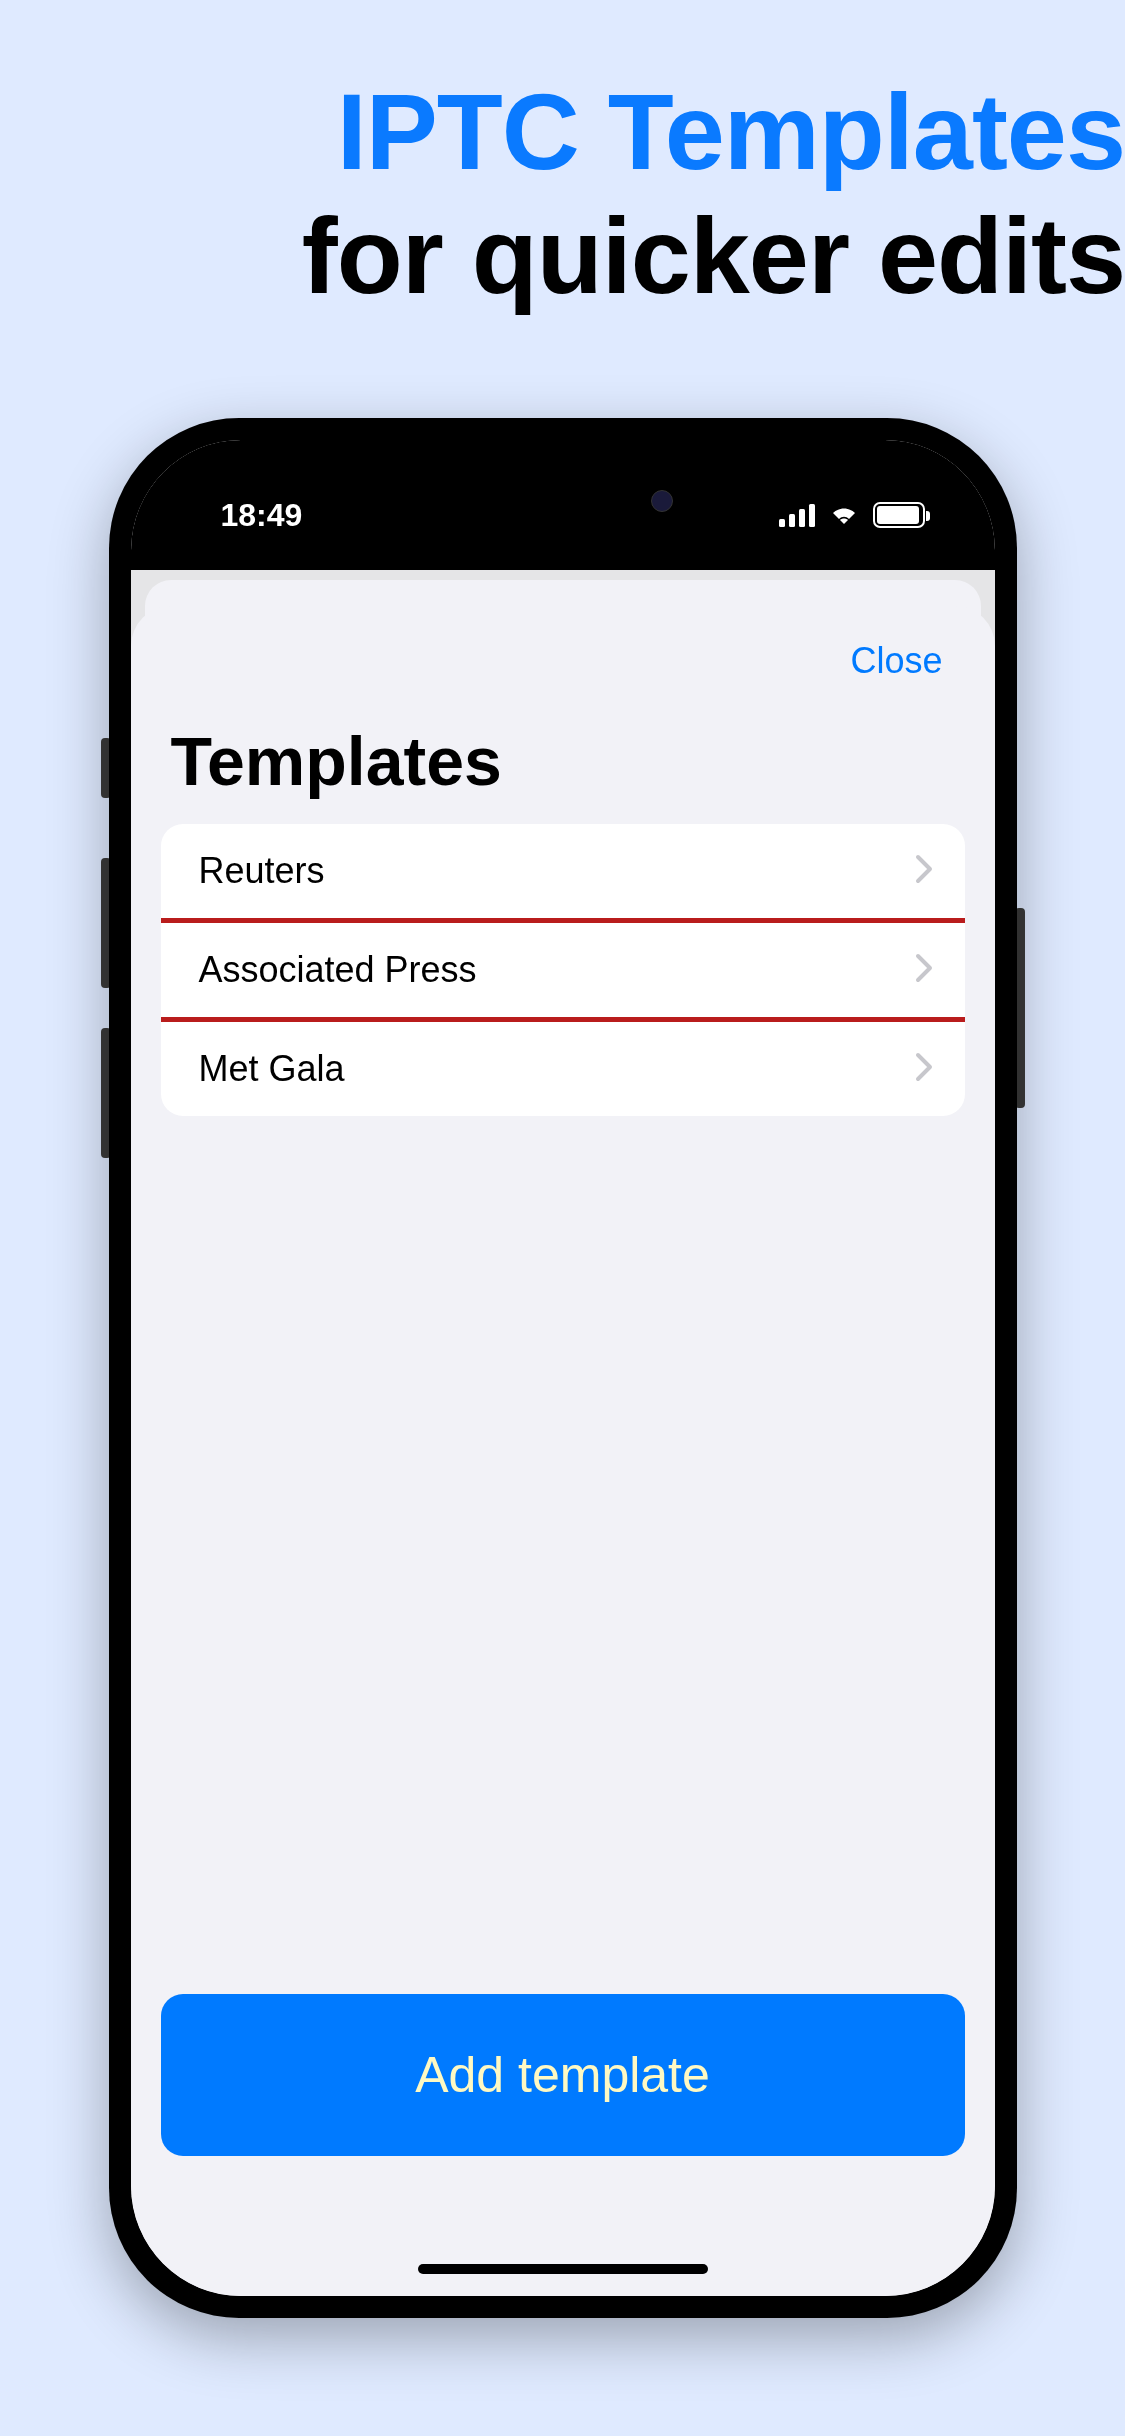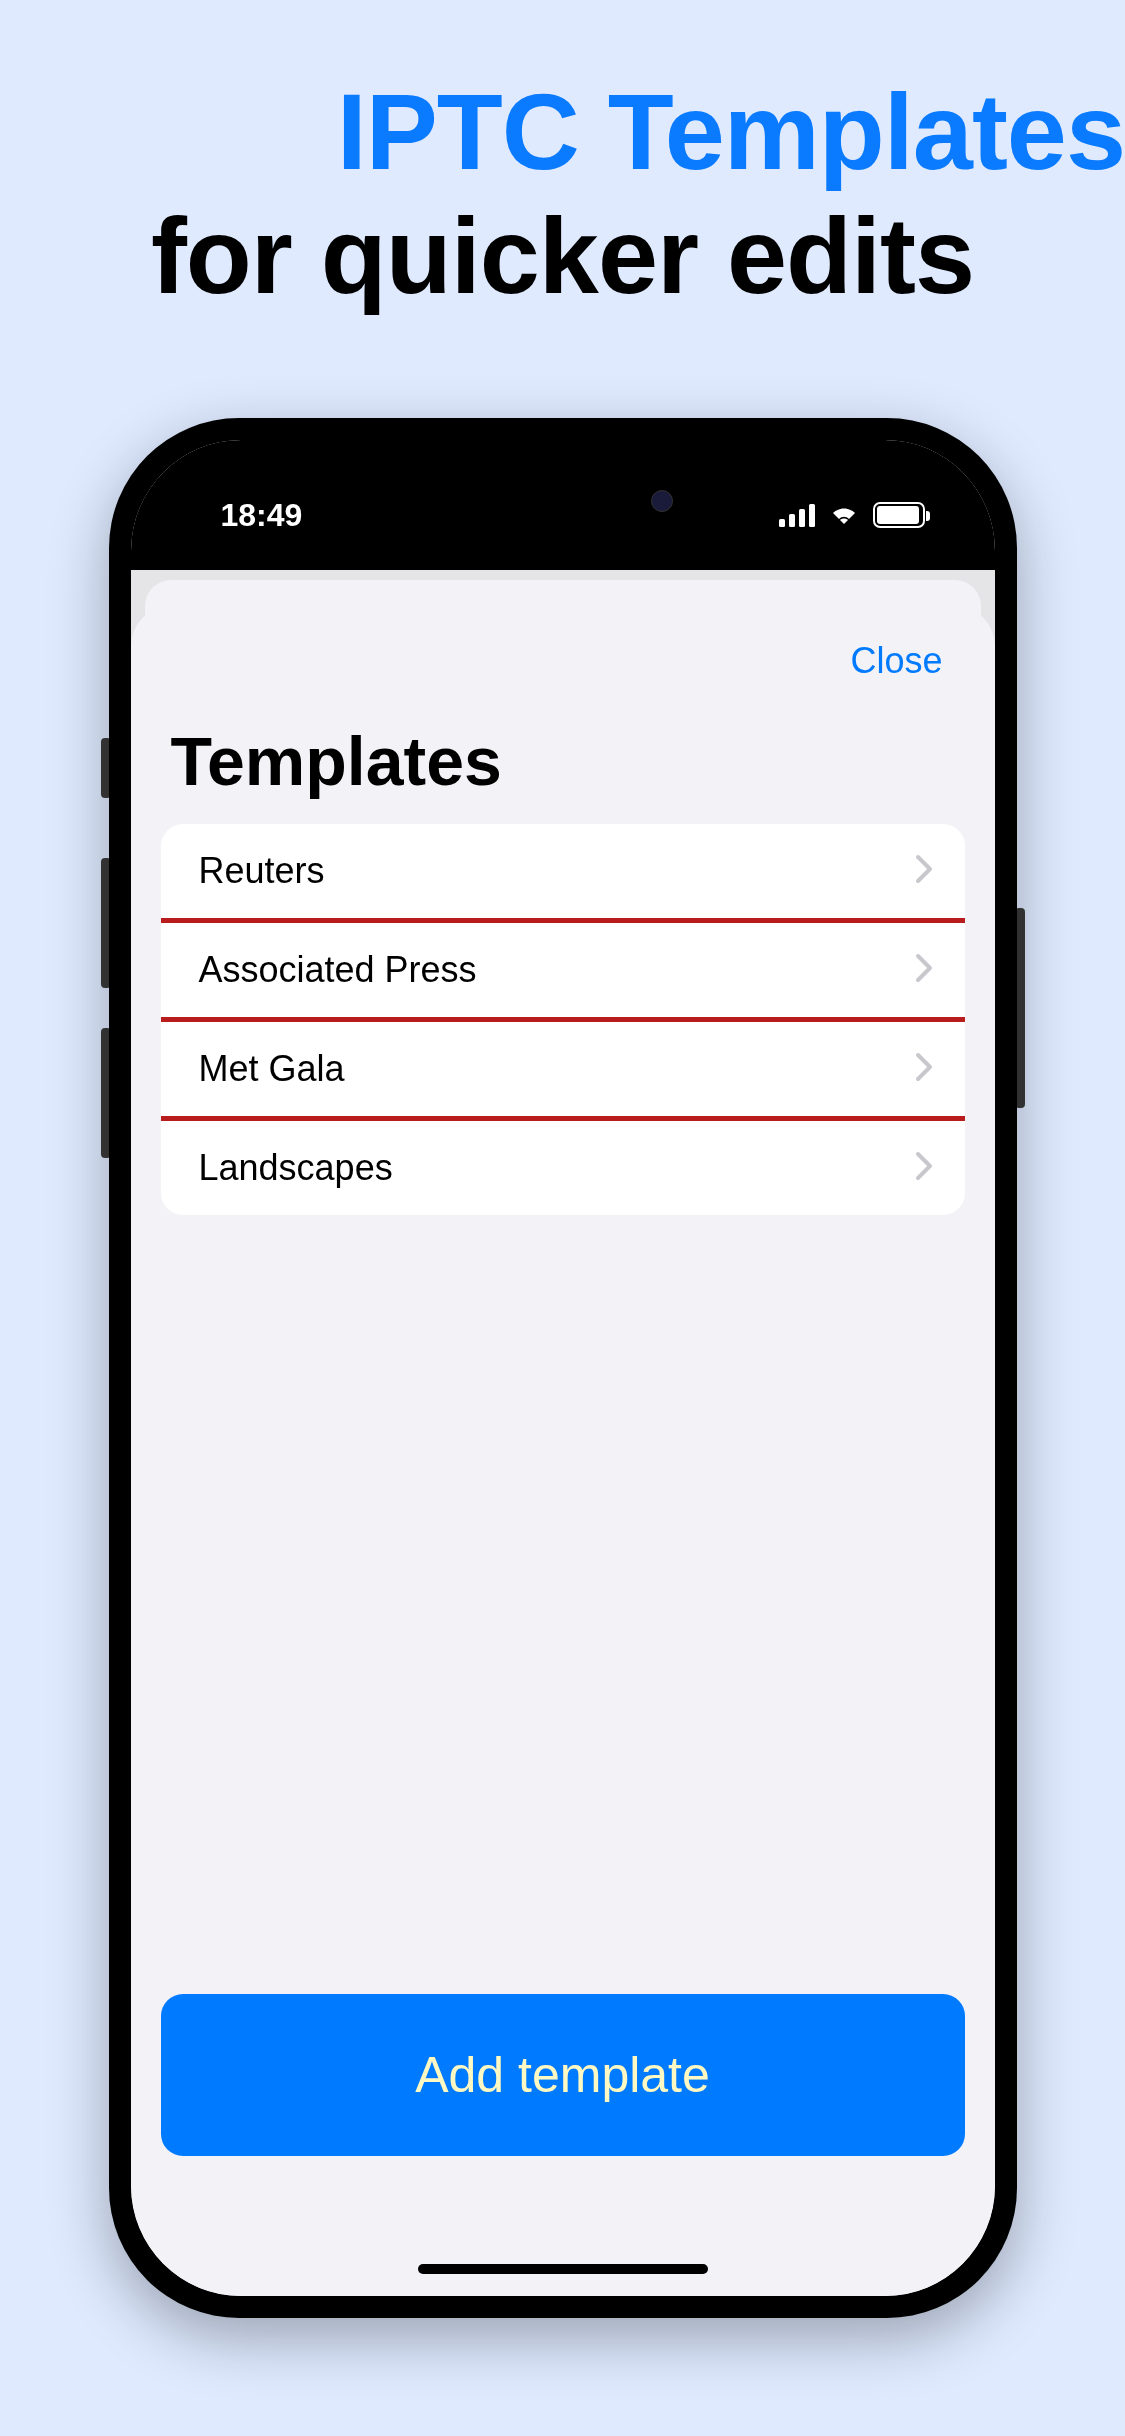--- a/index.html
+++ b/index.html
@@ -27,20 +27,21 @@
       line-height: 1.15;
       letter-spacing: -1px;
       text-align: right;
     }
     .marketing-line2 {
       font-size: 108px;
       font-weight: 800;
       color: #000;
       line-height: 1.15;
       letter-spacing: -1px;
+      text-align: right;
     }
     .phone-container {
       position: absolute;
       top: 418px;
       left: 50%;
       transform: translateX(-50%);
       width: 908px;
       height: 1900px;
     }
     .phone-frame {
@@ -315,28 +316,20 @@
             </span>
           </div>
           <div class="template-row">
             <span class="template-label">Met Gala</span>
             <span class="chevron">
               <svg width="18" height="30" viewBox="0 0 18 30">
                   <path d="M3 3 L15 15 L3 27" stroke="#c7c7cc" stroke-width="4" fill="none" stroke-linecap="round" stroke-linejoin="round"></path>
                 </svg>
             </span>
           </div>
-          <div class="template-row">
-            <span class="template-label">Landscapes</span>
-            <span class="chevron">
-              <svg width="18" height="30" viewBox="0 0 18 30">
-                  <path d="M3 3 L15 15 L3 27" stroke="#c7c7cc" stroke-width="4" fill="none" stroke-linecap="round" stroke-linejoin="round"></path>
-                </svg>
-            </span>
-          </div>
         </div>
 
         <div class="modal-footer">
           <button class="add-btn">Add template</button>
         </div>
       </div>
 
       <div class="home-indicator"></div>
     </div>
   </div>

